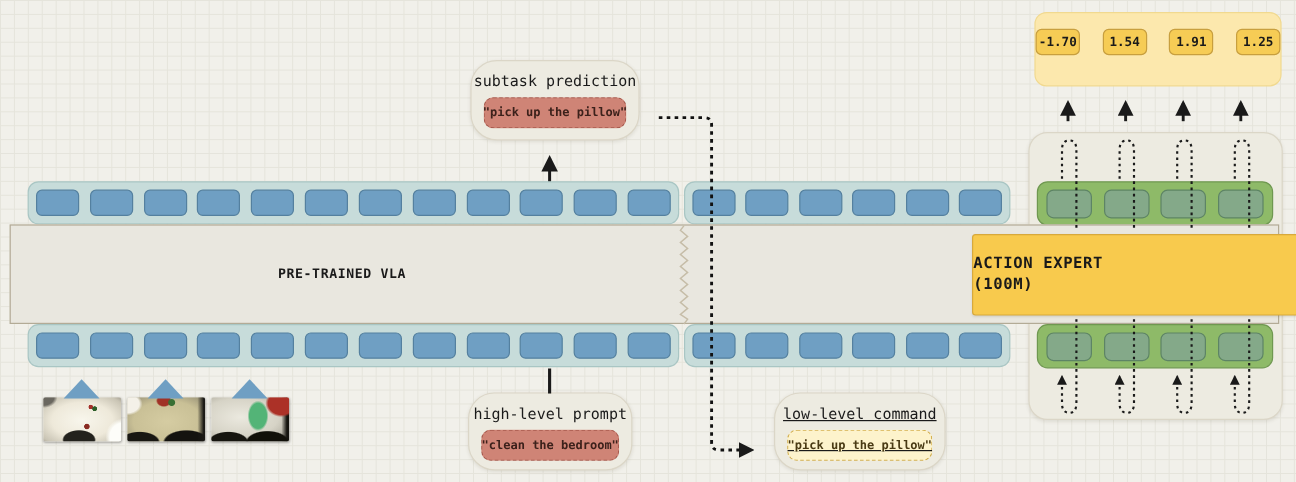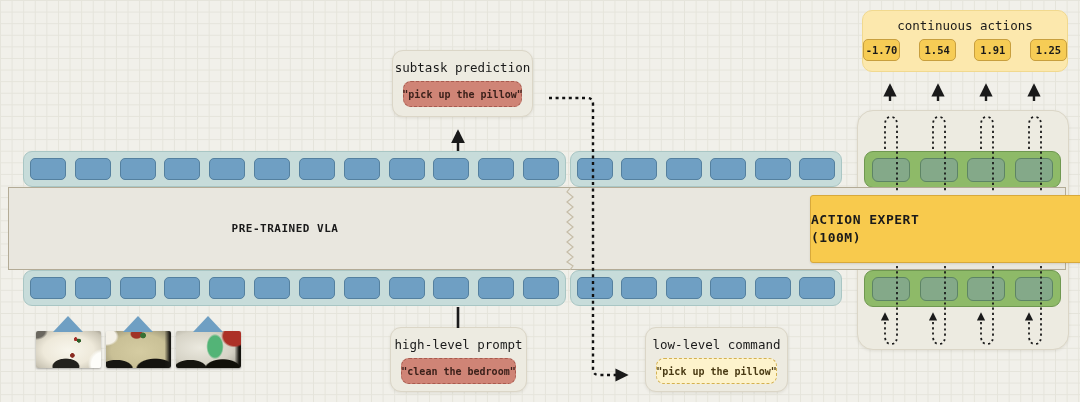--- a/index.html
+++ b/index.html
@@ -61,24 +61,24 @@
   }
   .ca-title{text-align:center;font-size:12.5px;}
   .ca-chips{display:flex;justify-content:space-between;padding:0 0;margin-top:6px;}
   .chip{
     width:37px;height:22px;border-radius:5px;
     background:var(--chip,#f6cc55);border:1.5px solid #c89f3e;
     display:flex;align-items:center;justify-content:center;
     font-size:10.5px;font-weight:bold;
   }
   
-  .label-box{padding-top:9px;}
+  .label-box{padding-top:9px;border-radius:22px;}
   .lb-subtask{left:392px;top:50px;width:141px;height:67px;}
   .lb-high{left:390px;top:327px;width:137px;height:65px;}
-  .lb-low{left:645px;top:327px;width:143px;height:65px;}
+  .lb-low{left:645px;top:327px;width:143px;height:65px;text-decoration:underline;}
   .lb-title{text-align:center;font-size:12.5px;white-space:nowrap;}
   .pill{
     margin:6px 10px 0;height:26px;border-radius:8px;
     display:flex;align-items:center;justify-content:center;
     font-size:10px;font-weight:bold;white-space:nowrap;
   }
   .pill.salmon{background:var(--salmon,#cf8476);border:1.6px dashed #a85a4e;color:#3c211b;}
   .pill.cream{background:var(--cream,#fdf3cc);border:1.6px dashed #d4b152;color:#493a14;}
   
   .cam{position:absolute;top:331px;width:65px;height:37px;border-radius:2px;box-shadow:0 1px 2px rgba(0,0,0,.3);}
@@ -175,21 +175,20 @@
   <div class="band">
     <div class="band-label">PRE-TRAINED VLA</div>
   </div>
 
   <div class="expert">
     <span>ACTION EXPERT</span>
     <span>(100M)</span>
   </div>
 
   <div class="ca-box">
-    <div class="ca-title">continuous actions</div>
     <div class="ca-chips">
         <div class="chip">-1.70</div>
         <div class="chip">1.54</div>
         <div class="chip">1.91</div>
         <div class="chip">1.25</div>
       </div>
   </div>
 
   <div class="panel label-box lb-subtask">
     <div class="lb-title">subtask prediction</div>

